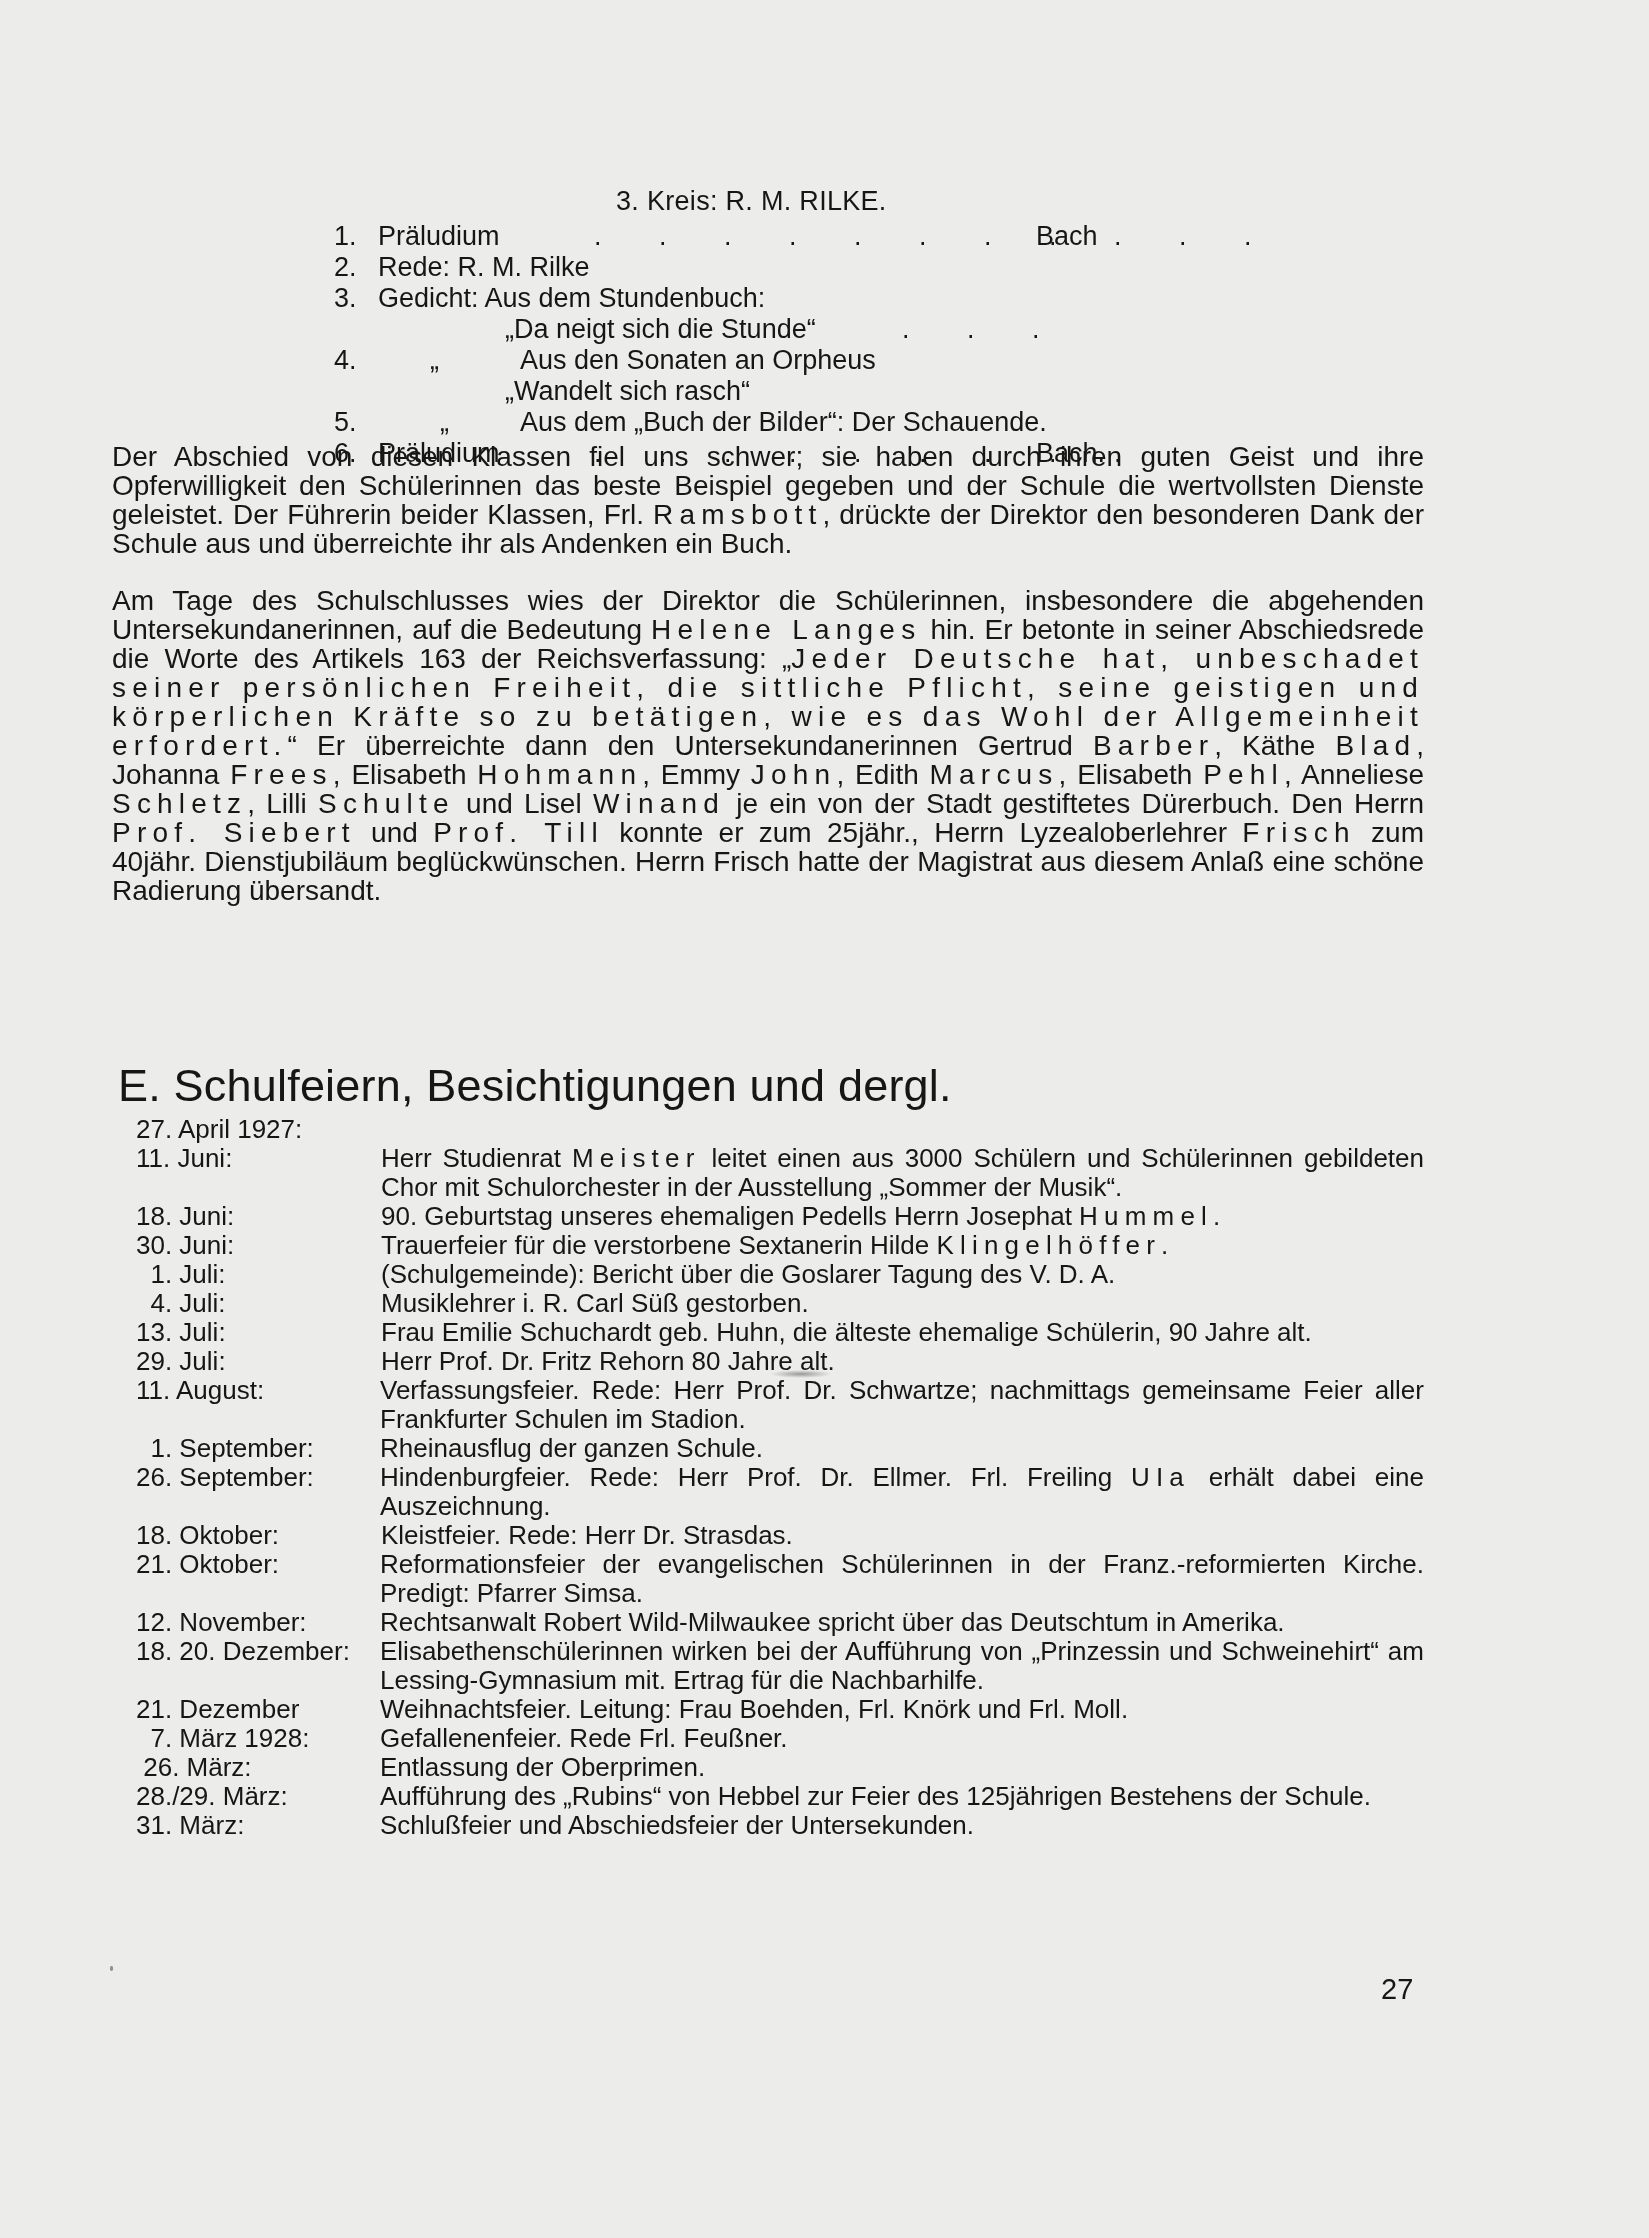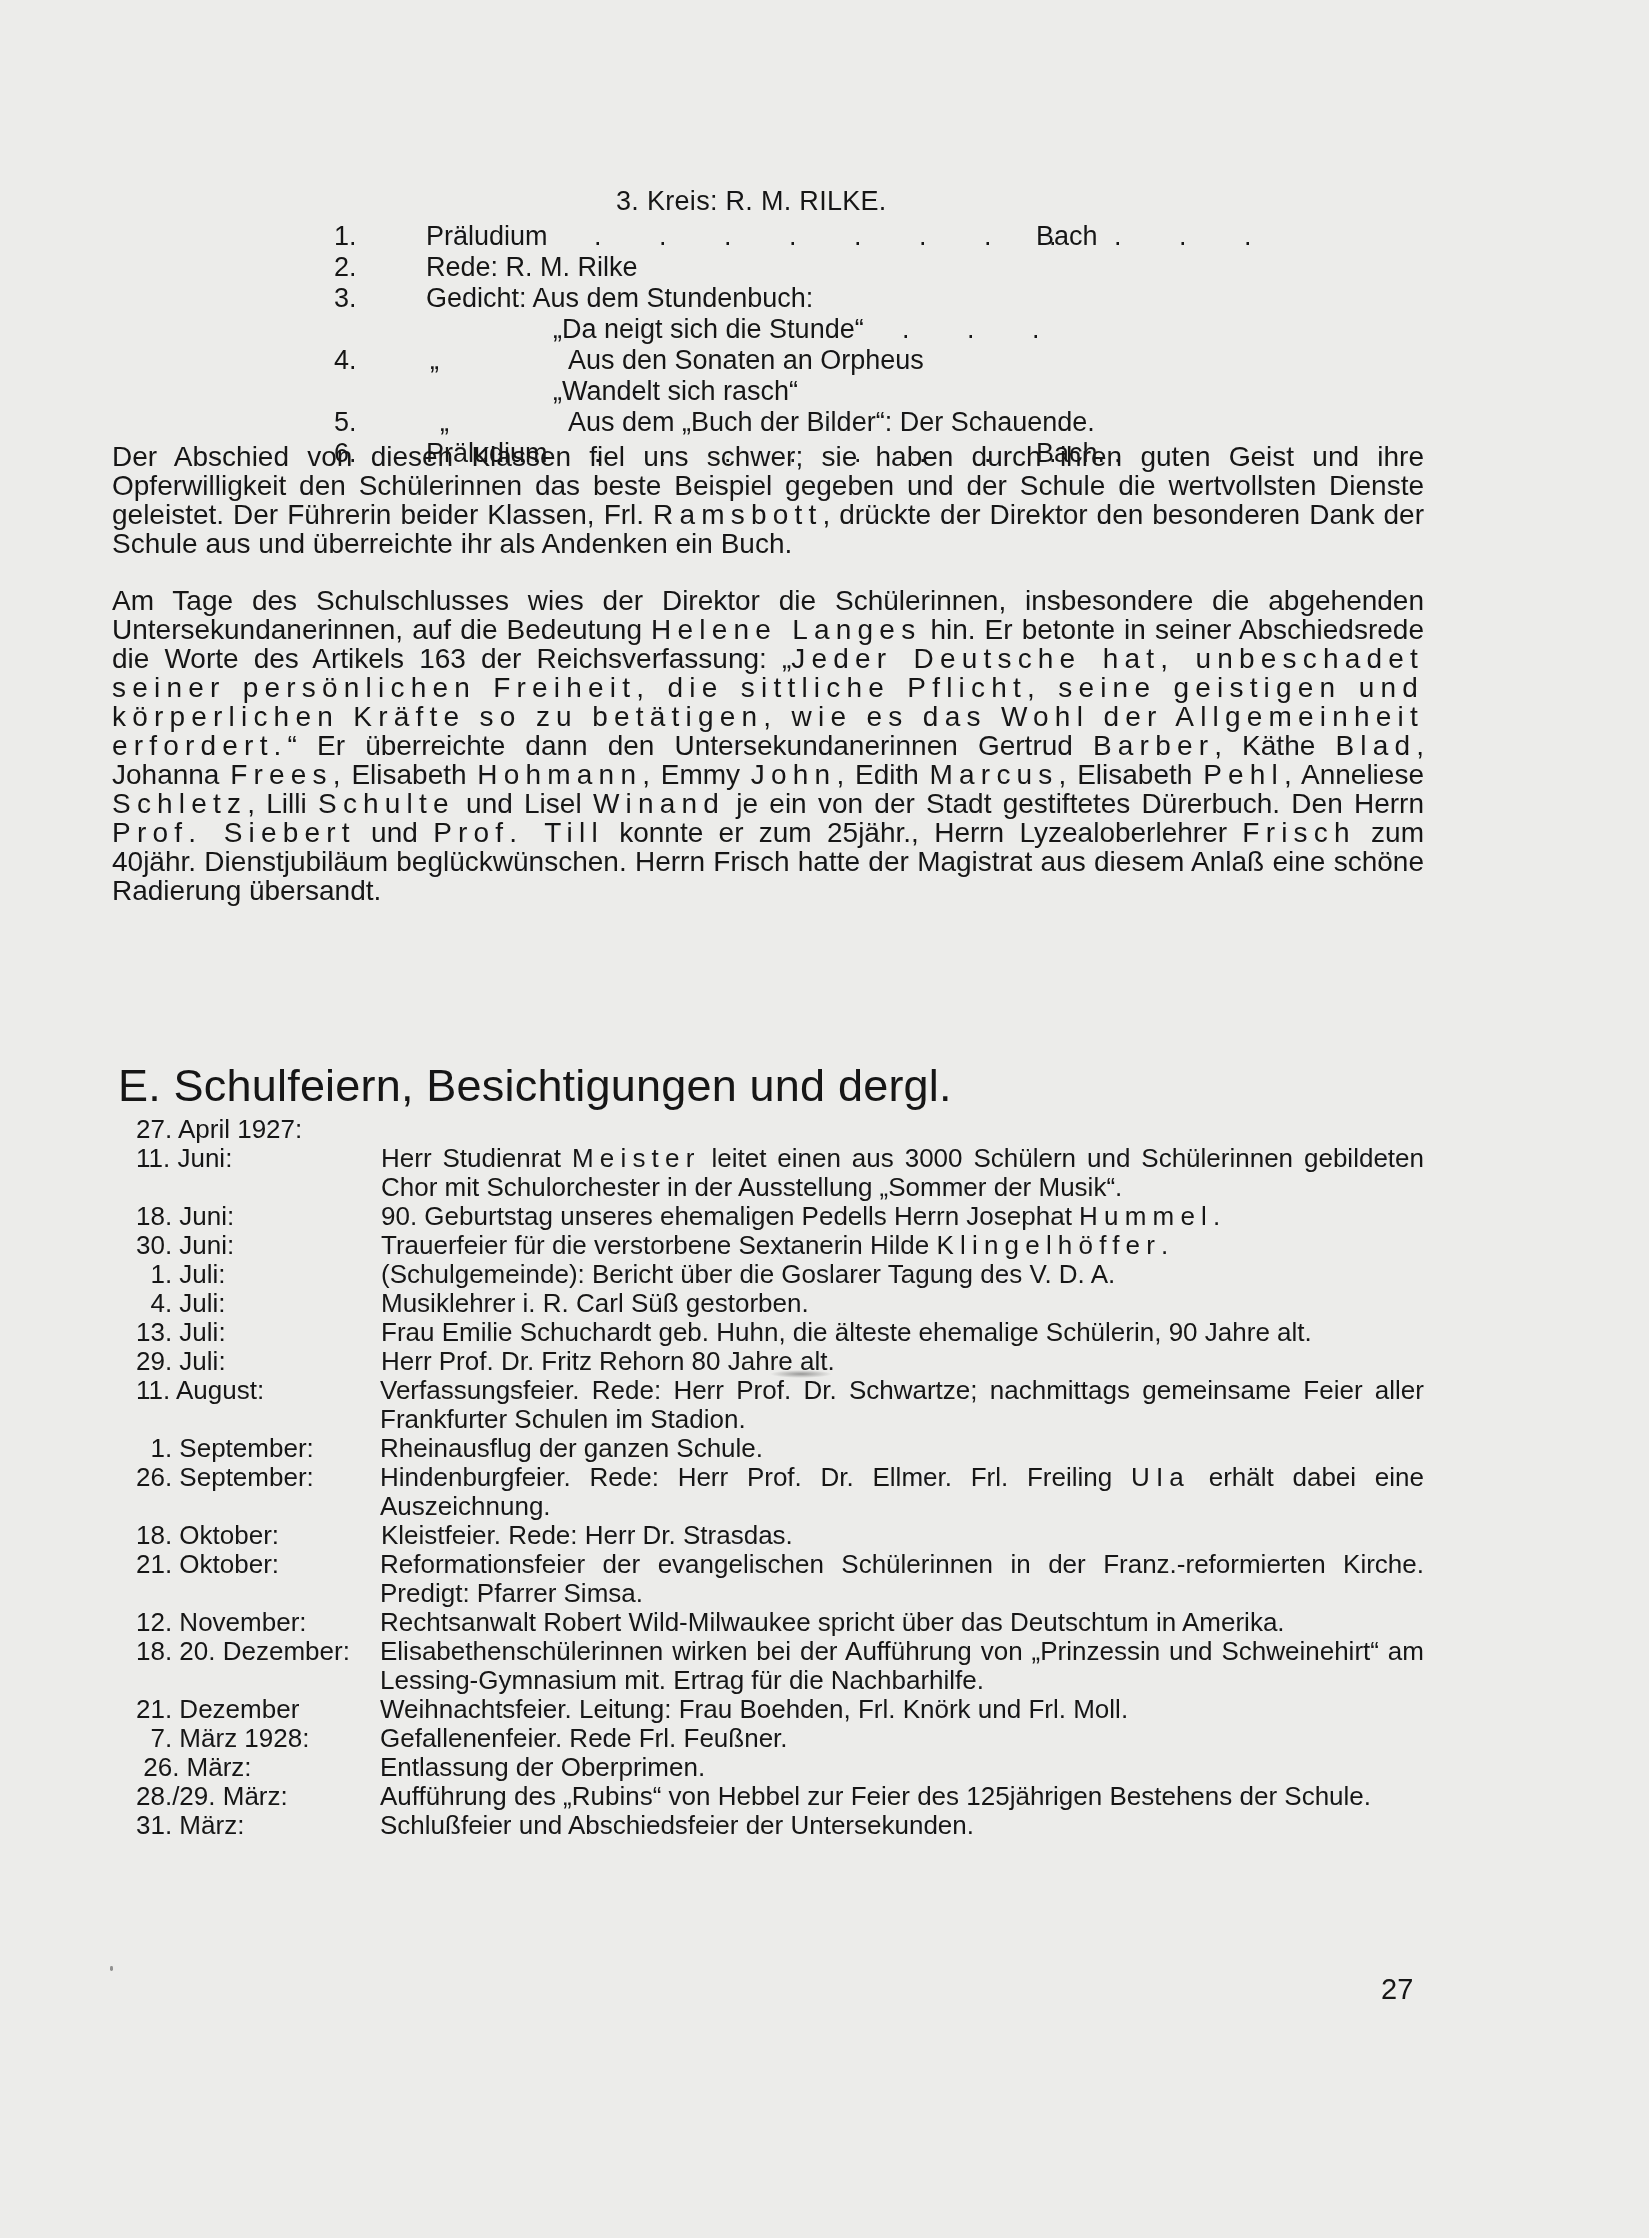--- a/index.html
+++ b/index.html
@@ -10,21 +10,21 @@
     font-family:"Liberation Sans", sans-serif;
   }
   .page { position:absolute; left:0; top:3px; width:1649px; height:2139px; }
 
   
   .prog-title { position:absolute; left:616px; top:183px; font-size:27px; letter-spacing:0.3px; white-space:nowrap; }
   .prog { position:absolute; left:334px; top:218px; font-size:27px; line-height:31px; }
   .prog-row { position:relative; height:31px; white-space:nowrap; }
   .prog-num { position:absolute; left:0; width:34px; }
   .prog-ditto { position:absolute; left:96px; }
-  .prog-text { position:absolute; left:44px;margin-left:48px; }
+  .prog-text { position:absolute; left:44px; }
   .prog-text.indent { left:171px; }
   .prog-dots { position:absolute; left:260px; letter-spacing:25px; }
   .prog-dots.short { left:568px; }
   .prog-comp { position:absolute; left:686px;margin-left:16px; }
 
   
   .para { position:absolute; left:112px; width:1312px; font-size:28px; line-height:29px; text-align:justify; text-align-last:left; }
   .sp { letter-spacing:6.2px; }
 
   

